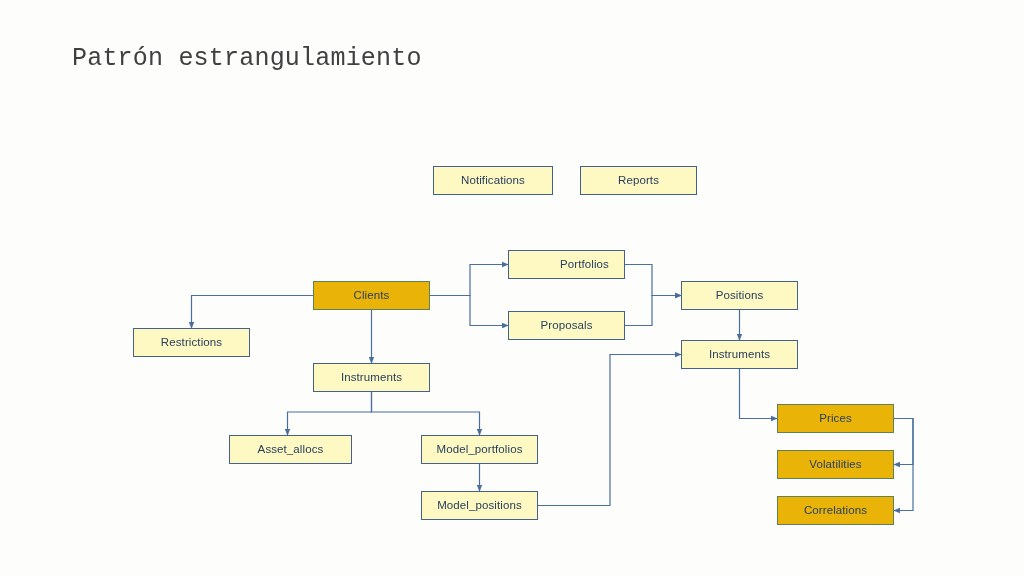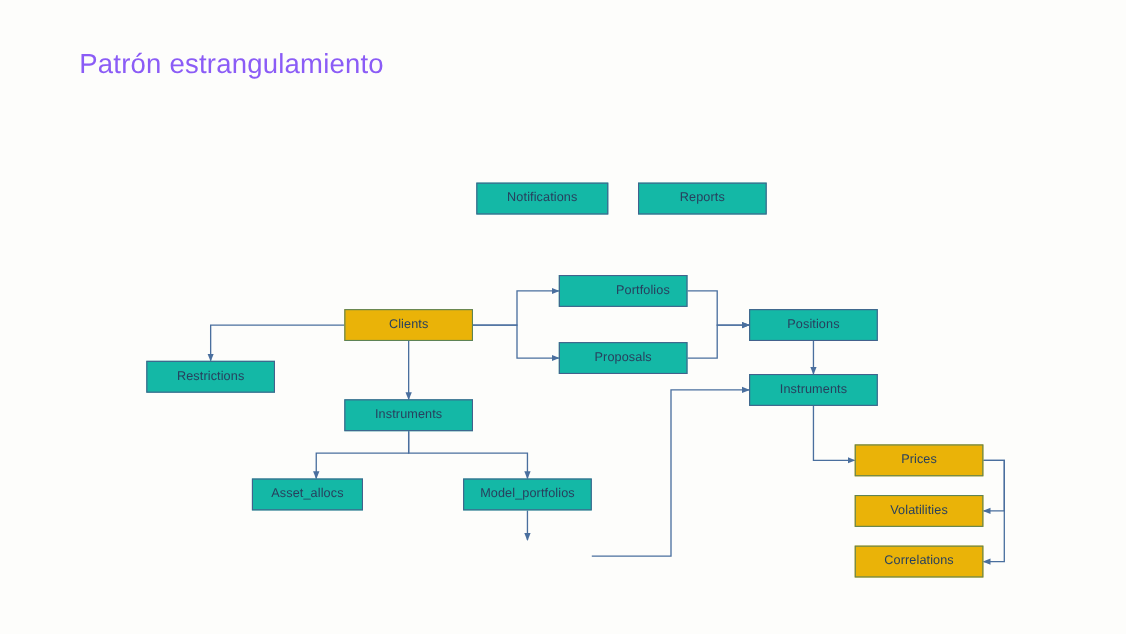--- a/index.html
+++ b/index.html
@@ -21,22 +21,22 @@
     height: 576px;
     background: #fdfdfb;
   }
   #slide-title {
     position: absolute;
     left: 72px;
     top: 44px;
     font-size: 25px;
     font-weight: 400;
     letter-spacing: 0.2px;
-    color: #8b5cf6;
-    font-family: Liberation Sans, sans-serif;
+    color: #404040;
+    font-family: Liberation Mono, monospace;
     white-space: nowrap;
   }
   #diagram {
     position: absolute;
     left: 0; top: 0;
     width: 1024px;
     height: 576px;
   }
   #connectors {
     position: absolute;
@@ -49,21 +49,21 @@
     position: absolute;
     box-sizing: border-box;
     border: 1px solid #43618c;
     display: flex;
     align-items: center;
     justify-content: center;
     font-size: 11.5px;
     color: #28405e;
     letter-spacing: 0.1px;
     white-space: nowrap;
-    background: #14b8a6;
+    background: #fef9c3;
   }
   .node.green {
     background: #eab308;
     border-color: #5d8355;
   }
   .node-label {
     display: block;
     line-height: 1;
   }
 </style>
@@ -147,31 +147,34 @@
     </div>
 
     <div class="node" style="left:313px; top:363px; width:117px; height:29px;">
       <span class="node-label">Instruments</span>
     </div>
 
     <div class="node green" style="left:777px; top:404px; width:117px; height:29px;">
       <span class="node-label">Prices</span>
     </div>
 
-    <div class="node" style="left:229px; top:435px; width:101px; height:29px;">
+    <div class="node" style="left:229px; top:435px; width:123px; height:29px;">
       <span class="node-label">Asset_allocs</span>
     </div>
 
     <div class="node" style="left:421px; top:435px; width:117px; height:29px;">
       <span class="node-label">Model_portfolios</span>
     </div>
 
     <div class="node green" style="left:777px; top:450px; width:117px; height:29px;">
       <span class="node-label">Volatilities</span>
     </div>
 
+    <div class="node" style="left:421px; top:491px; width:117px; height:29px;">
+      <span class="node-label">Model_positions</span>
+    </div>
 
     <div class="node green" style="left:777px; top:496px; width:117px; height:29px;">
       <span class="node-label">Correlations</span>
     </div>
 
   </div>
 </div>
 
 </body></html>

